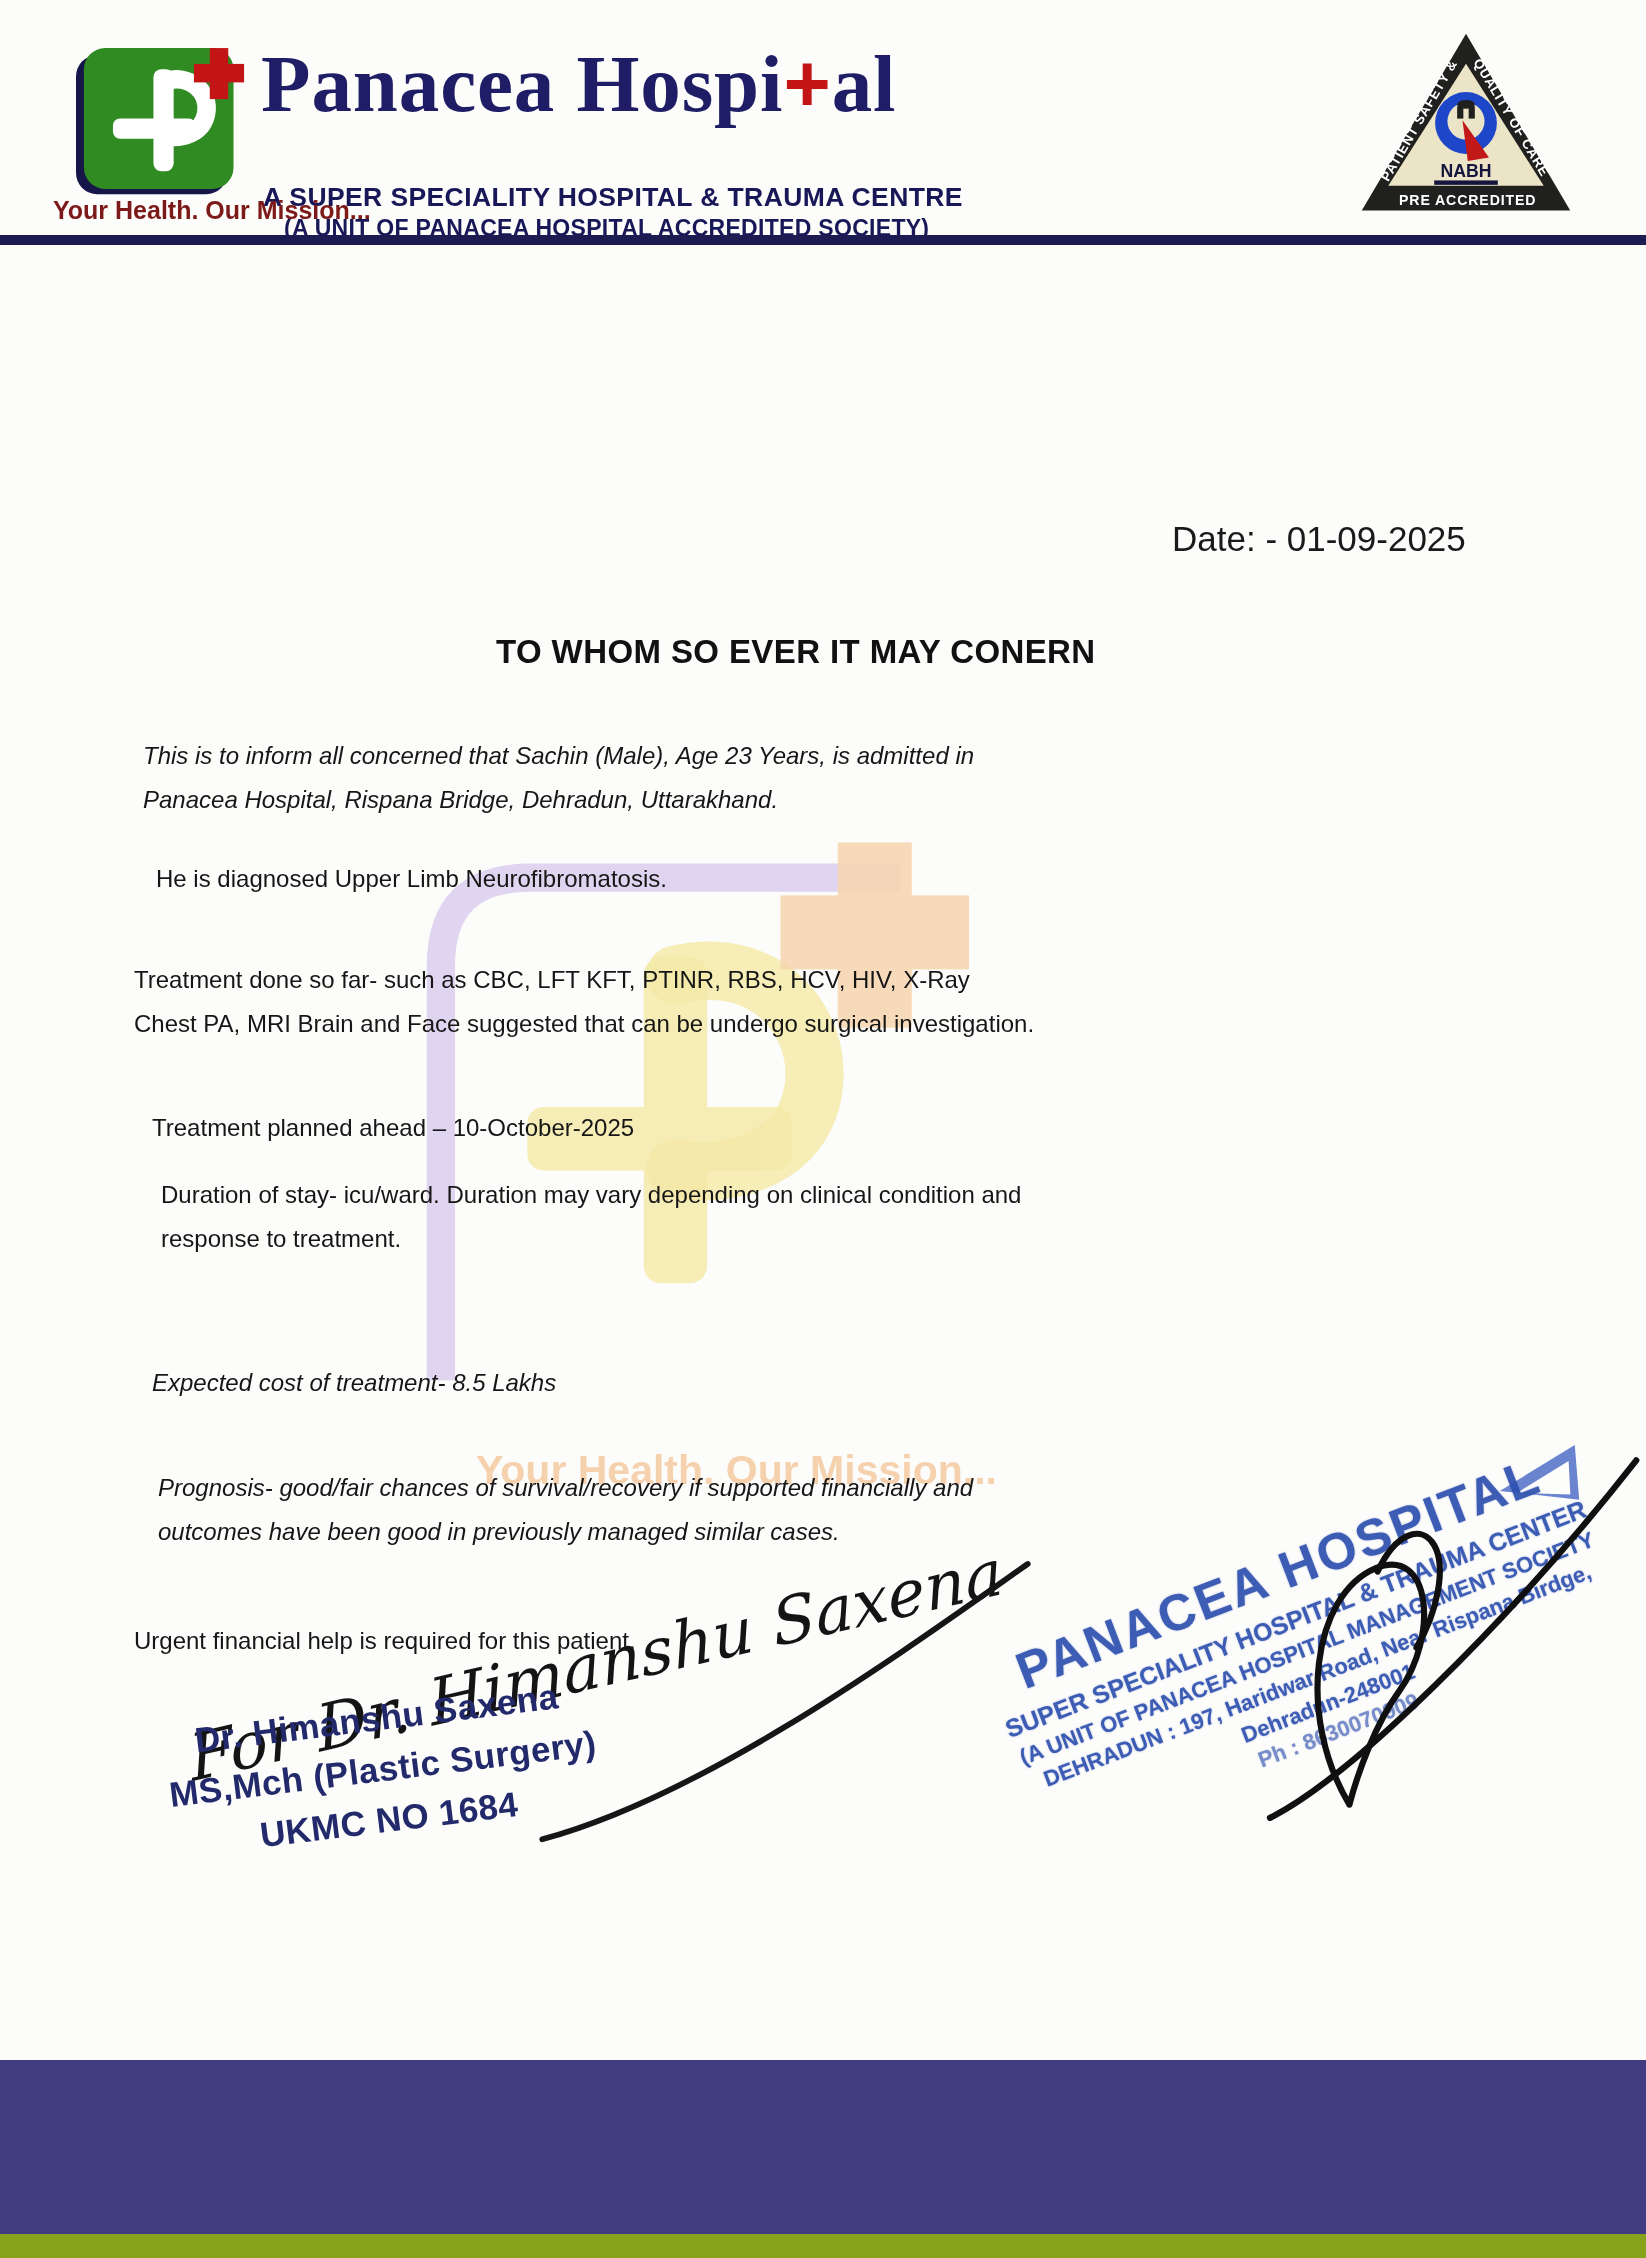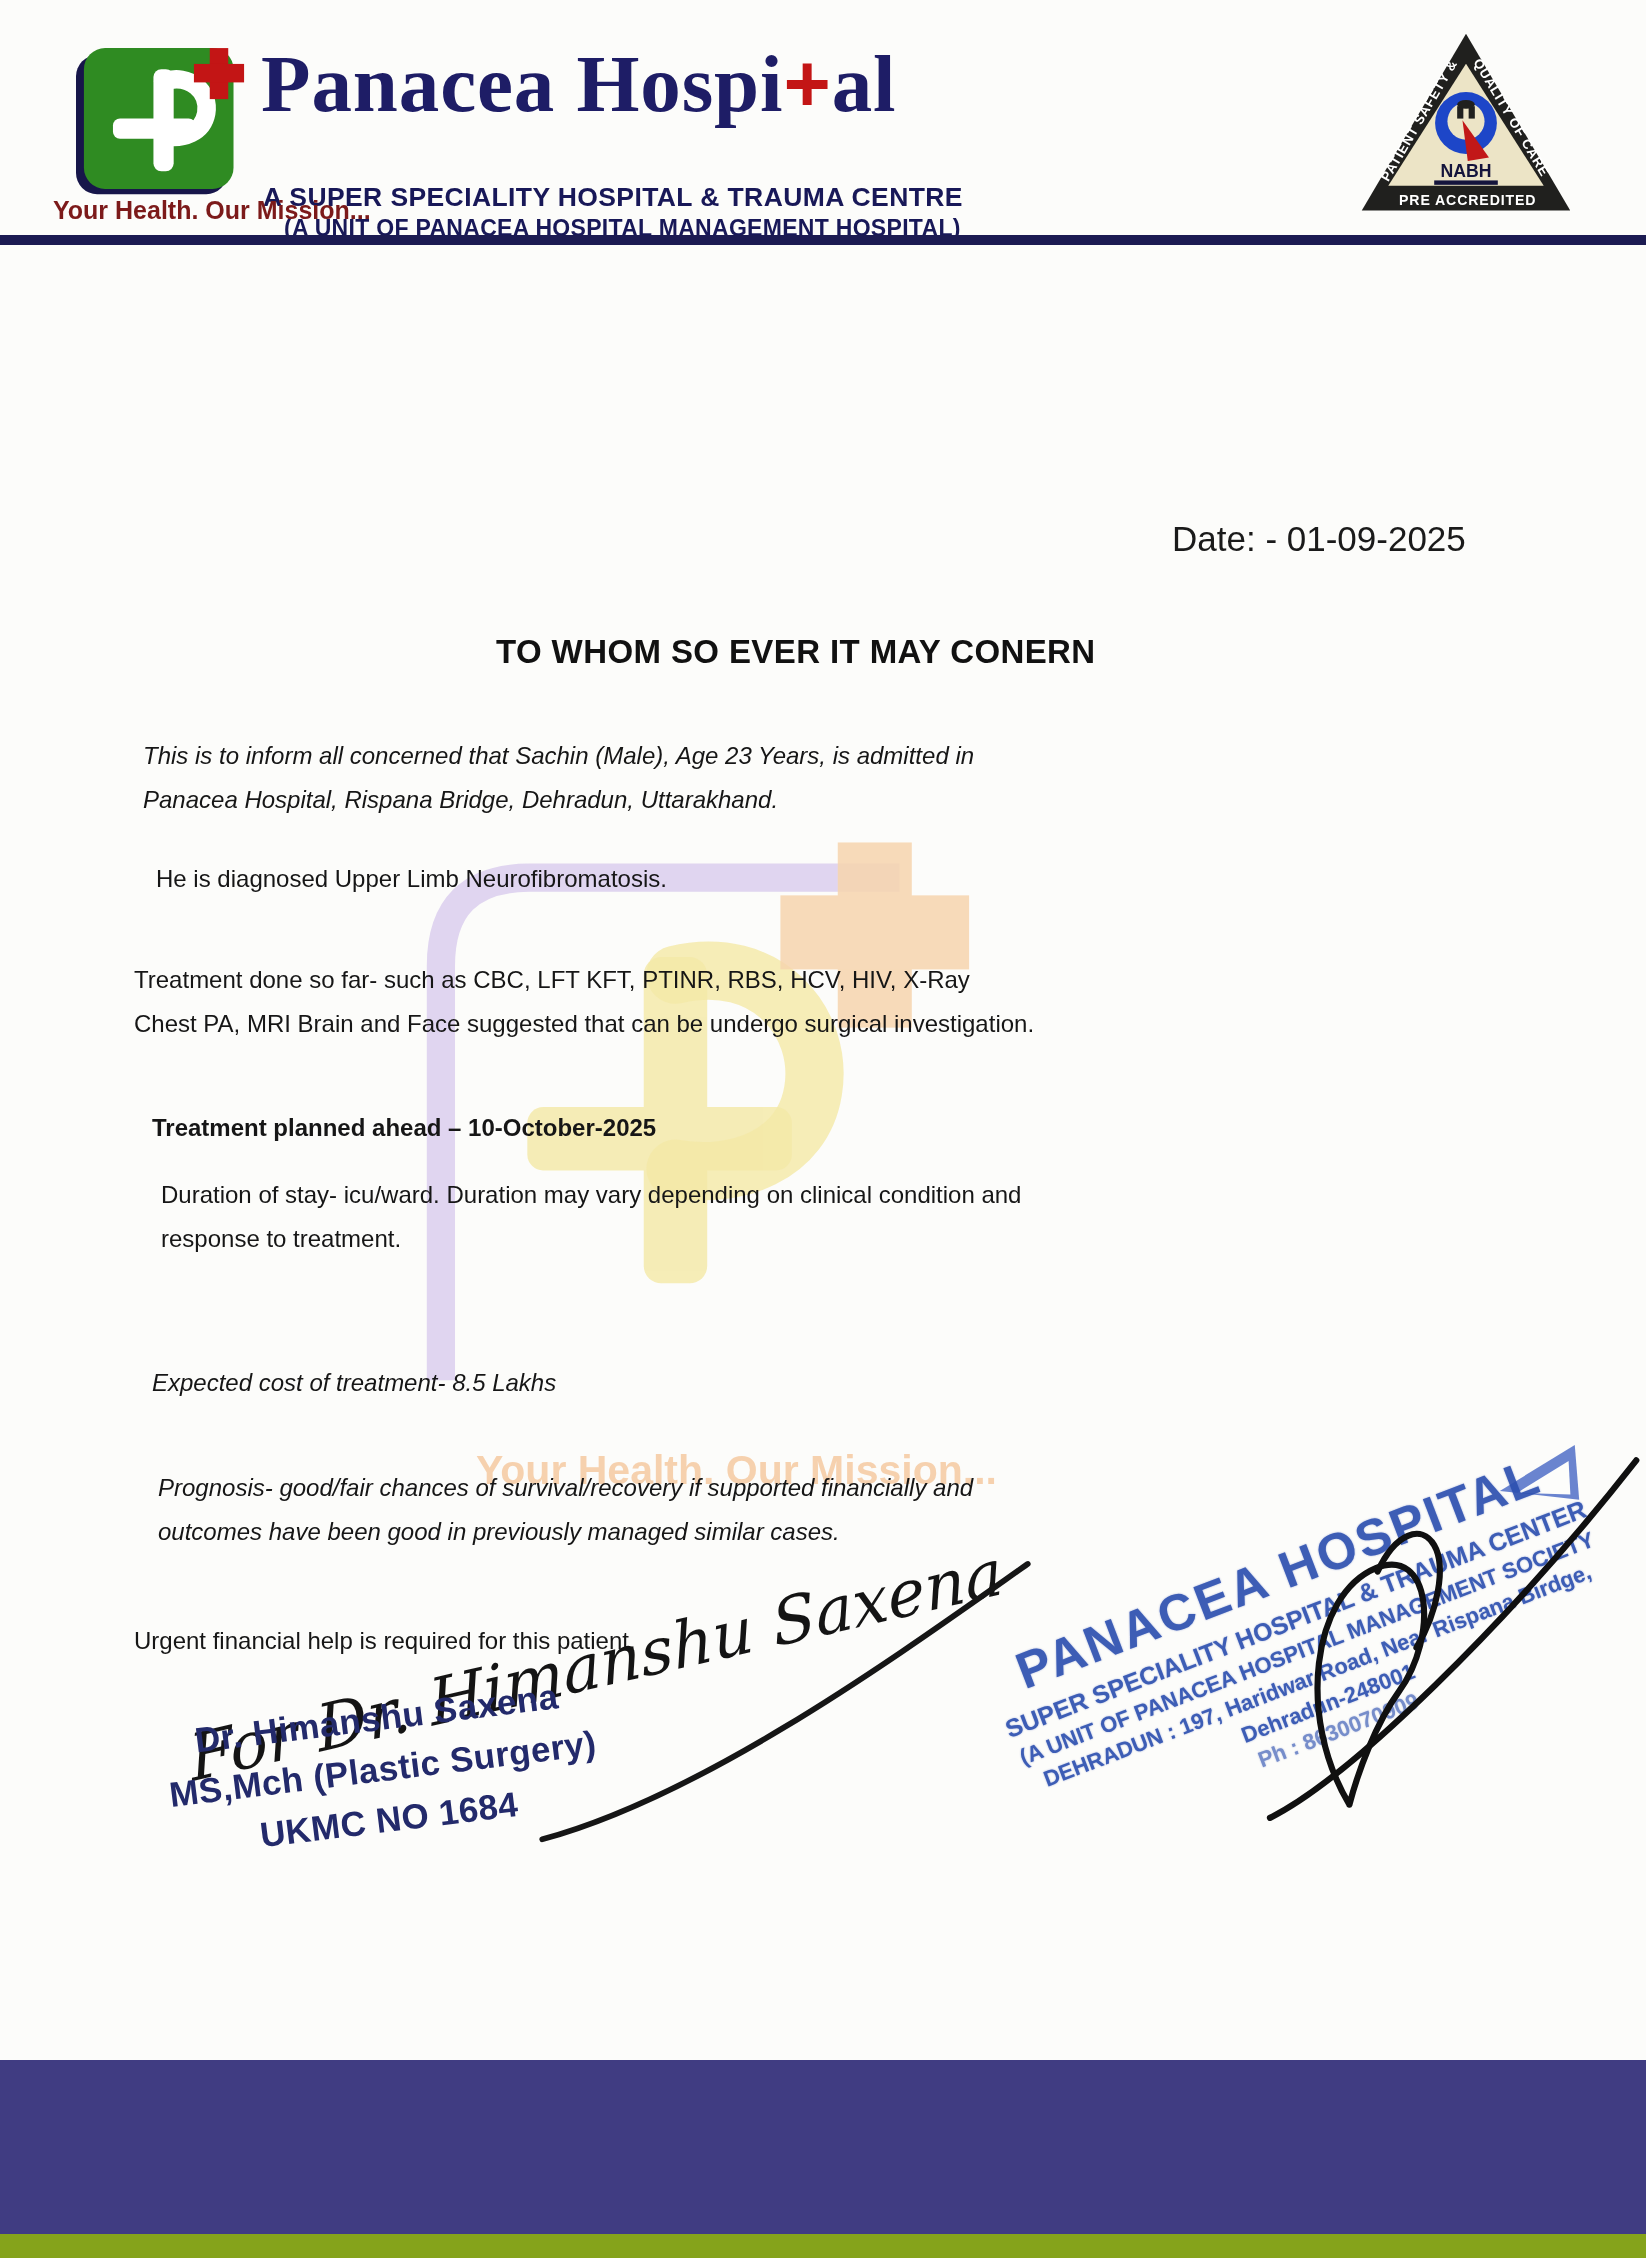--- a/index.html
+++ b/index.html
@@ -52,21 +52,21 @@
   <rect x="42" y="80" width="94" height="23" rx="8" fill="#fff"></rect>
   <path d="M 99 38 C 130 28, 152 50, 148 74 C 144 96, 122 104, 100 100" fill="none" stroke="#fff" stroke-width="21" stroke-linecap="round"></path>
   <rect x="152" y="0" width="21" height="58" fill="#c31515"></rect>
   <rect x="134" y="18" width="57" height="21" fill="#c31515"></rect>
 </svg>
 
 <div class="abs brand-title" style="left:261px;top:37px;">
   <span>Panacea Hospi</span><span class="cross">+</span><span>al</span>
 </div>
 <div class="abs subtitle1" style="left:263px;top:182px;">A SUPER SPECIALITY HOSPITAL &amp; TRAUMA CENTRE</div>
-<div class="abs subtitle2" style="left:284px;top:215px;">(A UNIT OF PANACEA HOSPITAL MANAGEMENT HOSPITAL)</div>
+<div class="abs subtitle2" style="left:284px;top:215px;">(A UNIT OF PANACEA HOSPITAL ACCREDITED SOCIETY)</div>
 <div class="abs tagline" style="left:53px;top:196px;">Your Health. Our Mission...</div>
 
 <svg class="abs" style="left:1360px;top:32px;" width="212" height="182" viewBox="0 0 240 206">
   <defs>
     <path id="edgeL" d="M 32 170 L 110 36"></path>
     <path id="edgeR" d="M 128 34 L 208 168"></path>
   </defs>
   <path d="M120 2 L238 202 L2 202 Z" fill="#20201e"></path>
   <path d="M120 36 L208 174 L32 174 Z" fill="#ece4c6"></path>
   <text font-size="15" font-weight="bold" fill="#ffffff" letter-spacing="1">
@@ -103,21 +103,21 @@
 <div class="abs wm-tagline" style="left:476px;top:1447px;">Your Health. Our Mission...</div>
 
 <div class="abs date-line" style="left:1172px;top:519px;">Date: - 01-09-2025</div>
 <div class="abs letter-title" style="left:496px;top:633px;">TO WHOM SO EVER IT MAY CONERN</div>
 
 <div class="abs p-body italic" style="left:143px;top:734px;">This is to inform all concerned that Sachin (Male), Age 23 Years, is admitted in
 Panacea Hospital, Rispana Bridge, Dehradun, Uttarakhand.</div>
 <div class="abs p-body" style="left:137px;top:857px;margin-left:19px;">He is diagnosed Upper Limb Neurofibromatosis.</div>
 <div class="abs p-body" style="left:134px;top:958px;">Treatment done so far- such as CBC, LFT KFT, PTINR, RBS, HCV, HIV, X-Ray
 Chest PA, MRI Brain and Face suggested that can be undergo surgical investigation.</div>
-<div class="abs p-body" style="left:152px;top:1106px;font-weight:bold;">Treatment planned ahead – 10-October-2025</div>
+<div class="abs p-body" style="left:152px;top:1106px;">Treatment planned ahead – 10-October-2025</div>
 <div class="abs p-body" style="left:161px;top:1173px;">Duration of stay- icu/ward. Duration may vary depending on clinical condition and
 response to treatment.</div>
 <div class="abs p-body italic" style="left:152px;top:1361px;">Expected cost of treatment- 8.5 Lakhs</div>
 <div class="abs p-body italic" style="left:143px;top:1466px;margin-left:15px;">Prognosis- good/fair chances of survival/recovery if supported financially and
 outcomes have been good in previously managed similar cases.</div>
 <div class="abs p-body" style="left:134px;top:1619px;">Urgent financial help is required for this patient.</div>
 
 <div class="abs hand-sig" style="left:190px;top:1722px;">For Dr. Himanshu Saxena</div>
 <svg class="abs sig-svg" style="left:529px;top:1548px;" width="512" height="309" viewBox="0 0 580 350">
   <path d="M 15 330 C 200 280, 420 120, 565 18" fill="none" stroke="#161616" stroke-width="6.5" stroke-linecap="round"></path>

